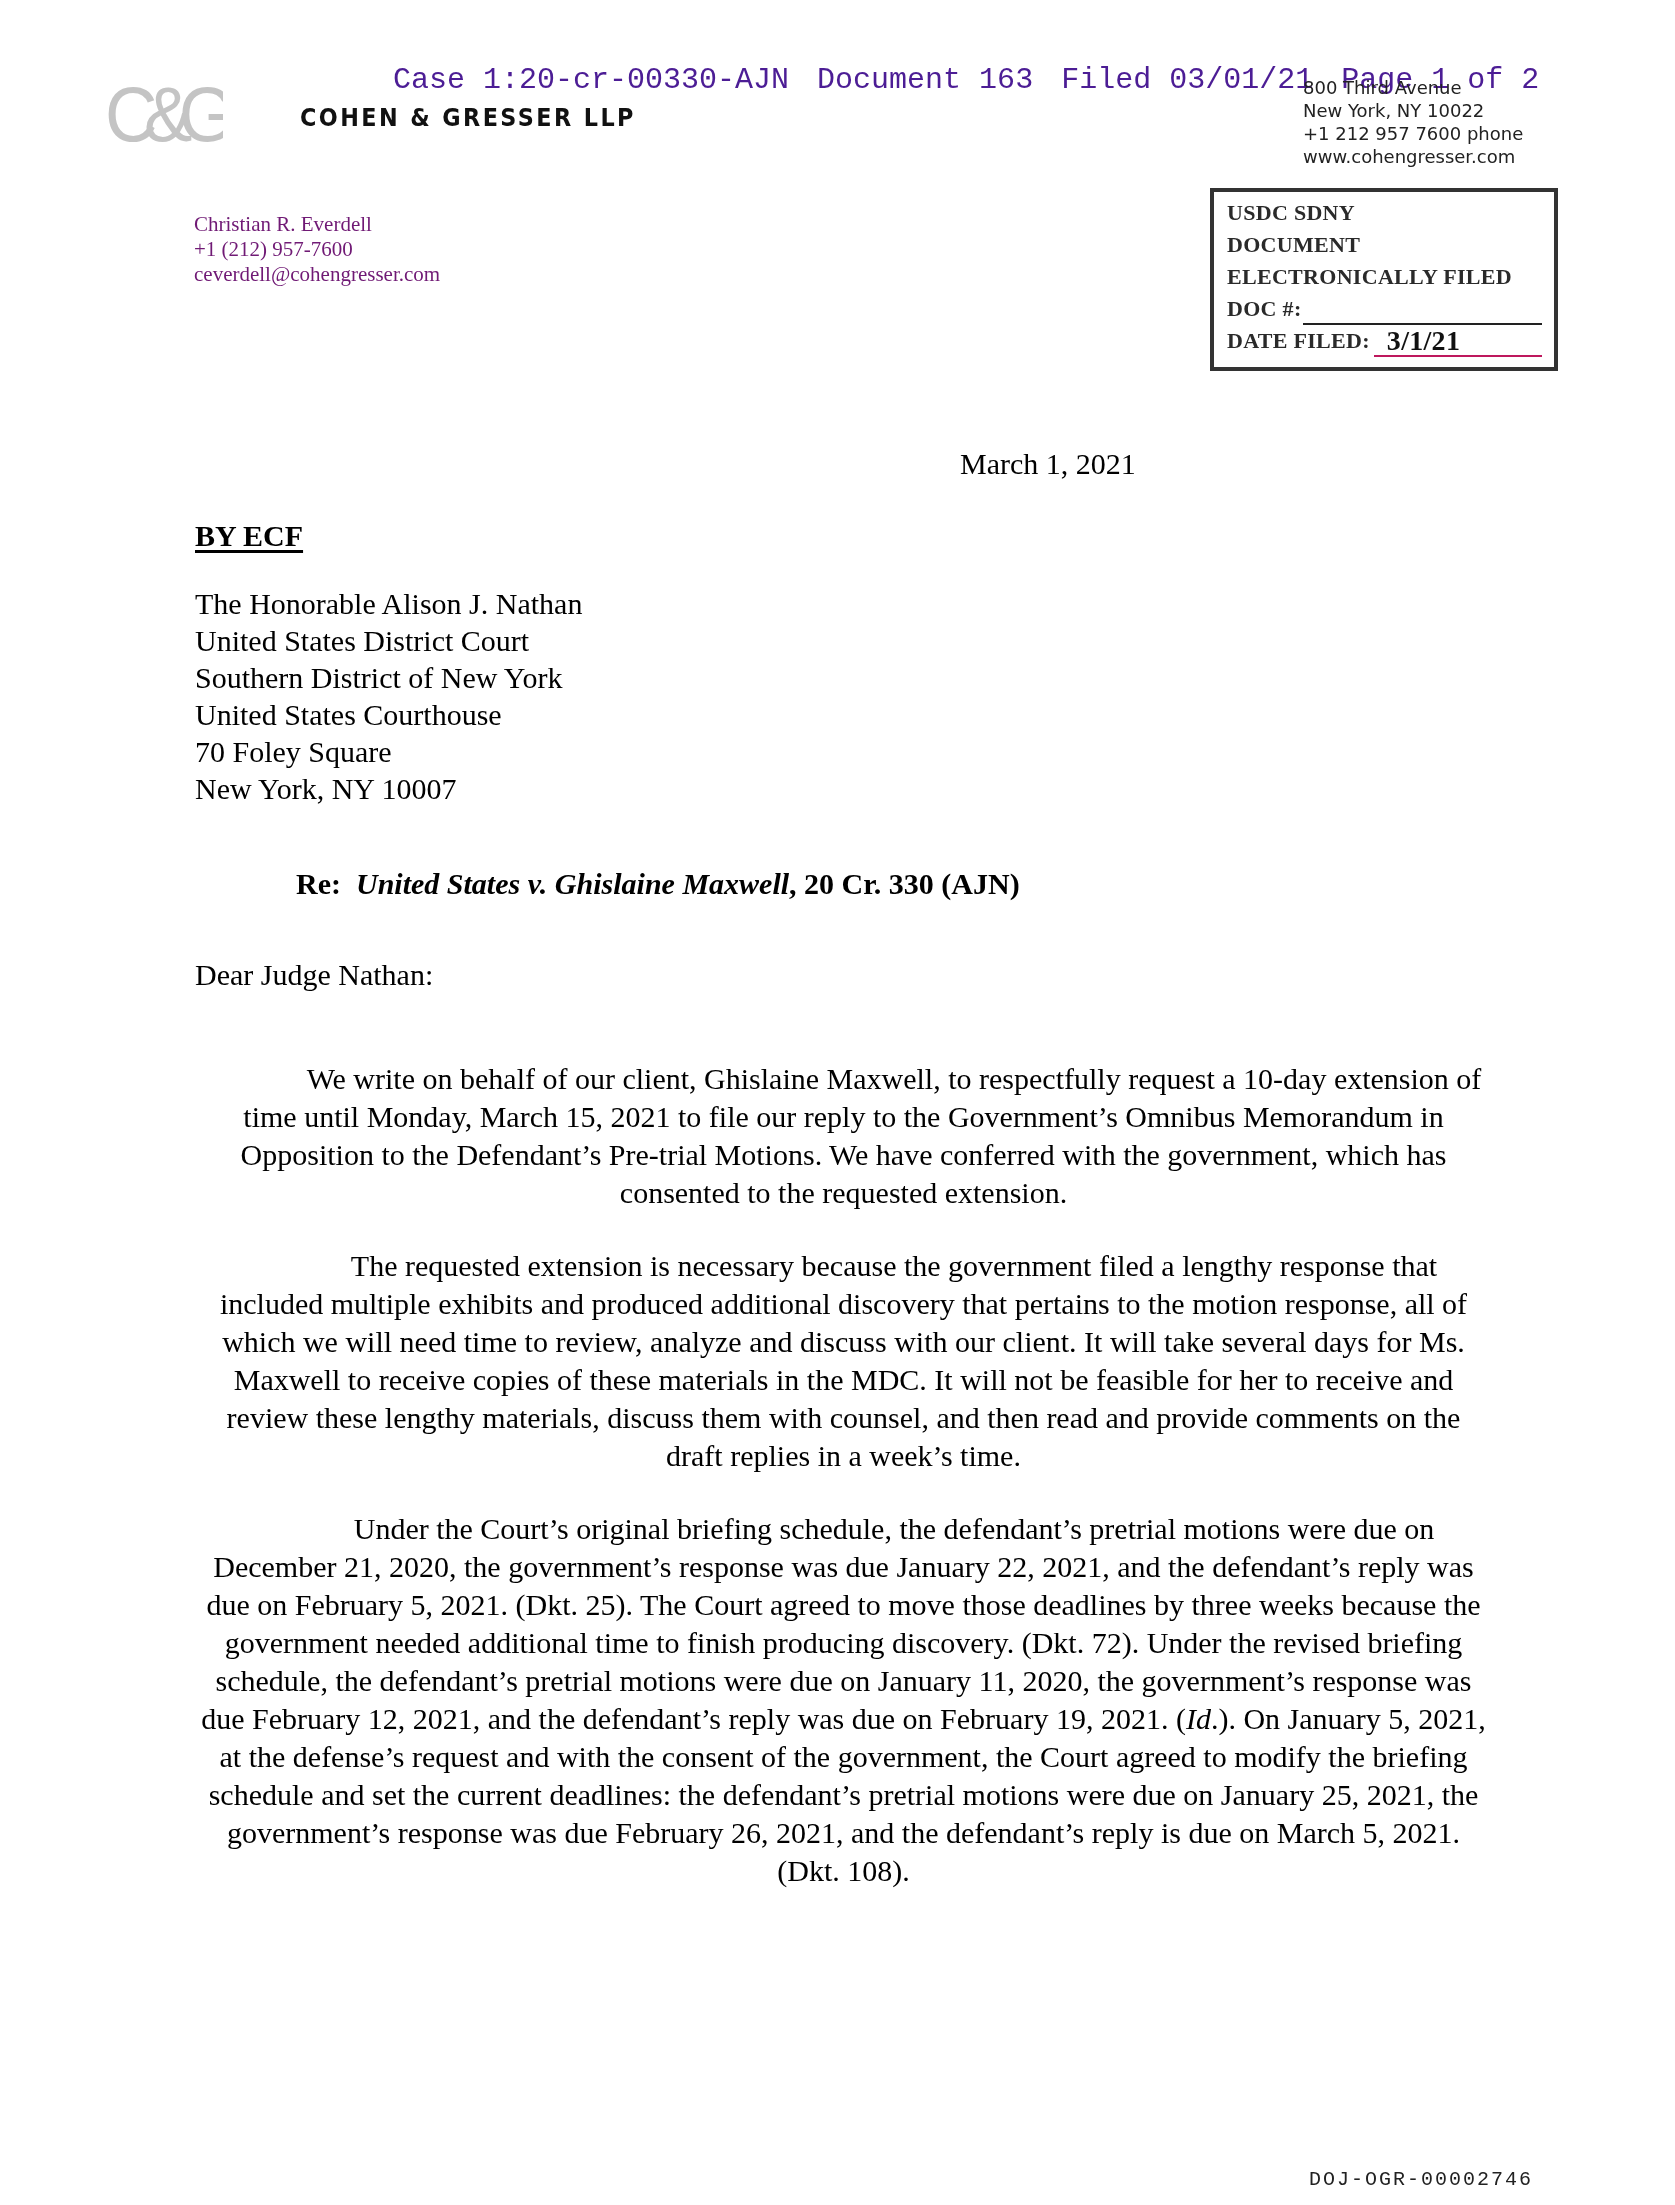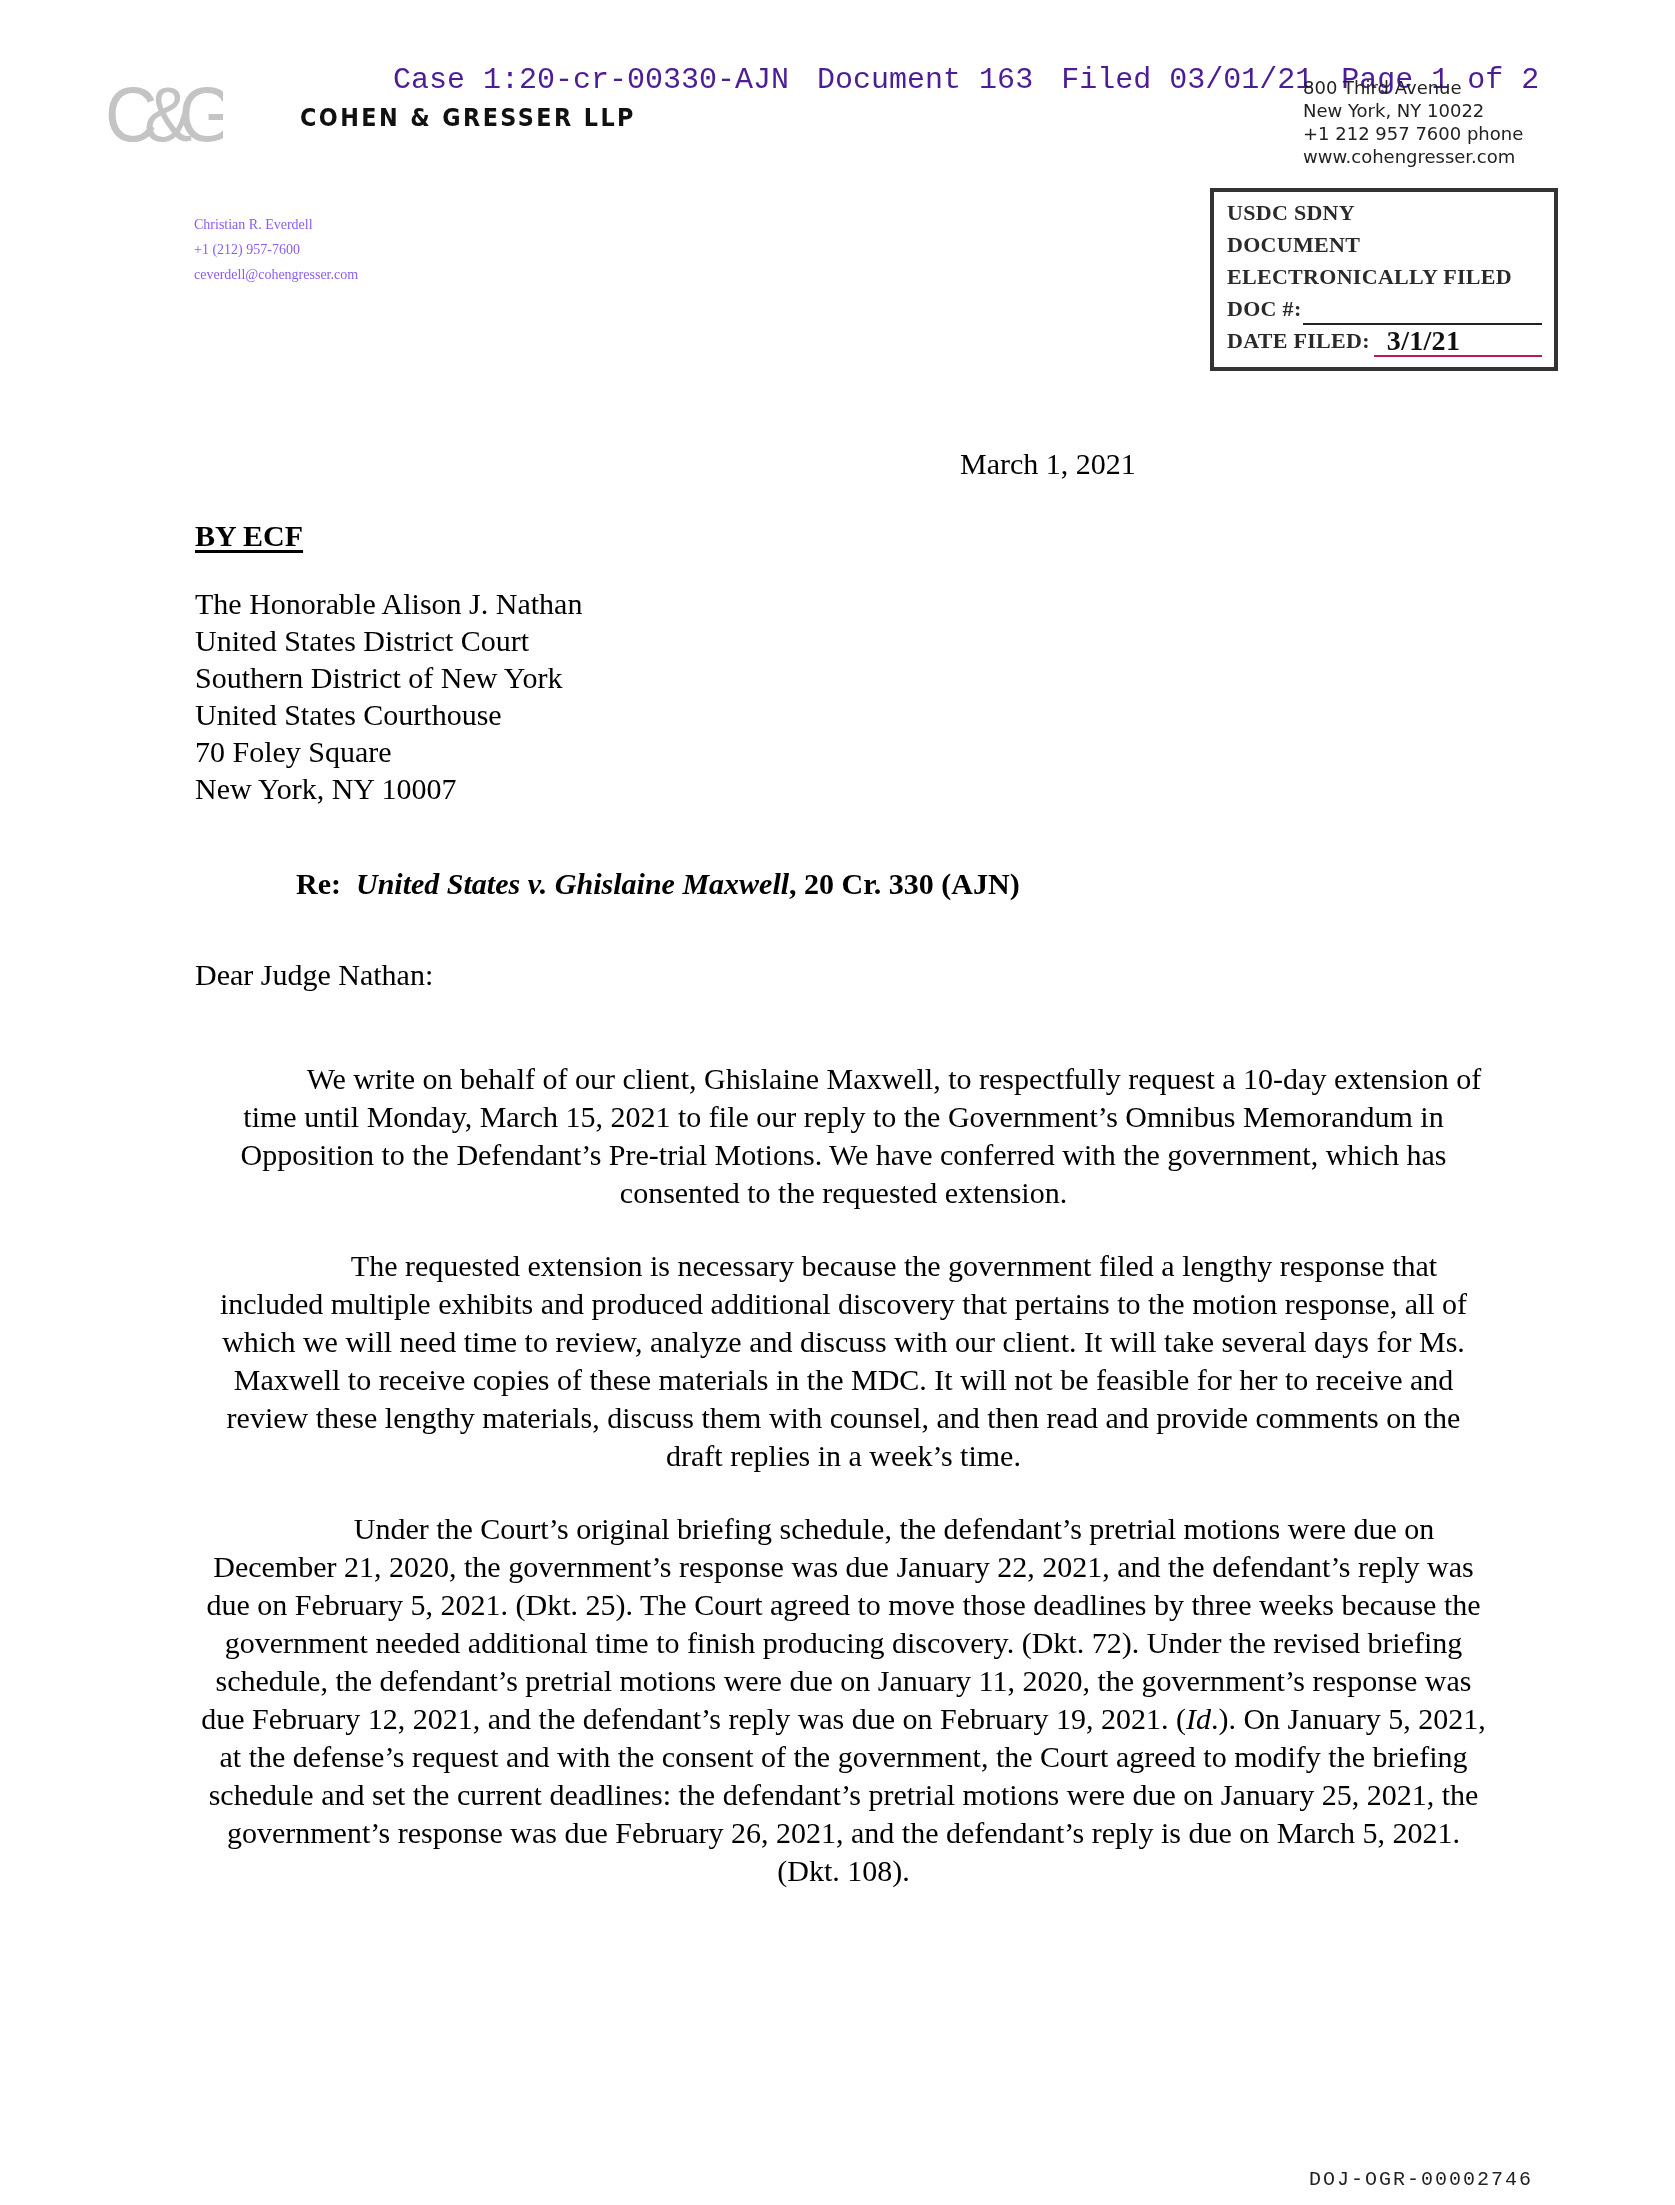--- a/index.html
+++ b/index.html
@@ -20,21 +20,21 @@
     position: absolute; left: 300px; top: 104px;
     font-family: "DejaVu Sans", sans-serif; font-weight: bold; font-size: 24px;
     letter-spacing: 2.6px; color: #111; transform: scaleX(0.93); transform-origin: left top;
   }
   .firm-address {
     position: absolute; left: 1303px; top: 76px;
     font-family: "DejaVu Sans", sans-serif; font-size: 18px; line-height: 23px; color: #222;
   }
   .sender {
     position: absolute; left: 194px; top: 212px;
-    font-family: "Liberation Serif", serif; font-size: 14px; line-height: 25px; color: #8b5cf6;
+    font-family: "Liberation Serif", serif; font-size: 21px; line-height: 25px; color: #701a75;
   }
 
   .stamp {
     position: absolute; left: 1210px; top: 188px; width: 348px; height: 183px;
     border: 2.6px solid #333; box-sizing: border-box; padding: 0;
   }
   .stamp-inner {
     border: 2px solid #333; width: 100%; height: 100%; box-sizing: border-box;
     padding: 5.3px 0 0 13px;
     font-family: "Liberation Serif", serif; font-weight: bold; font-size: 22px;

